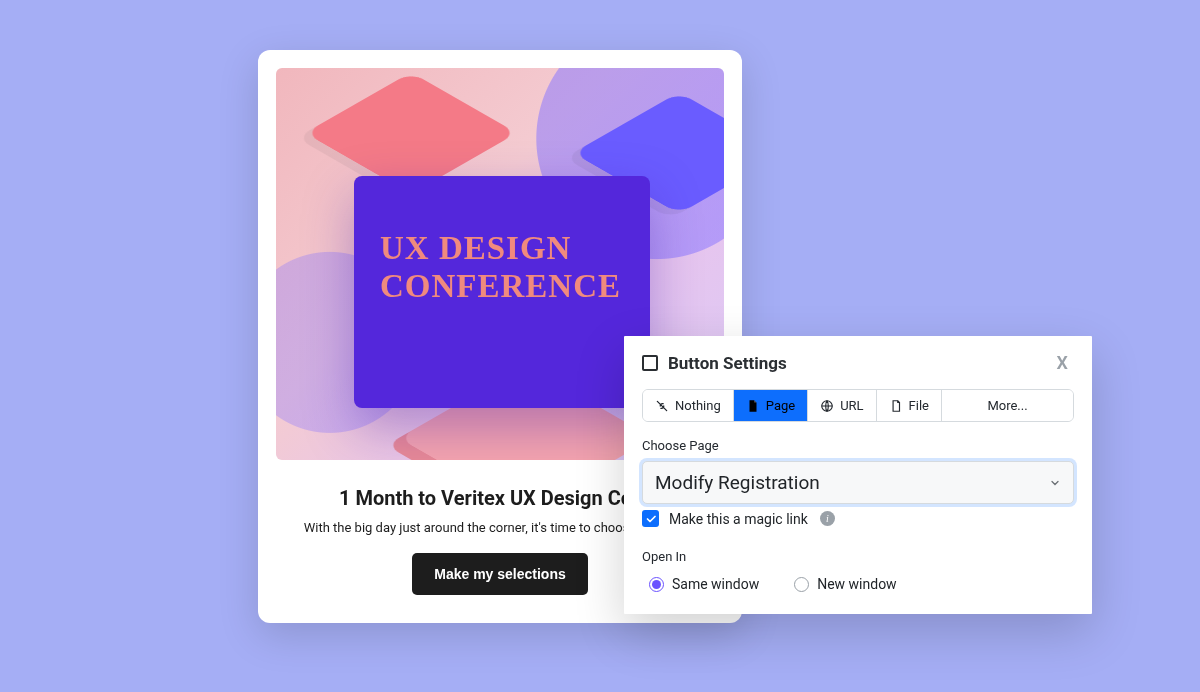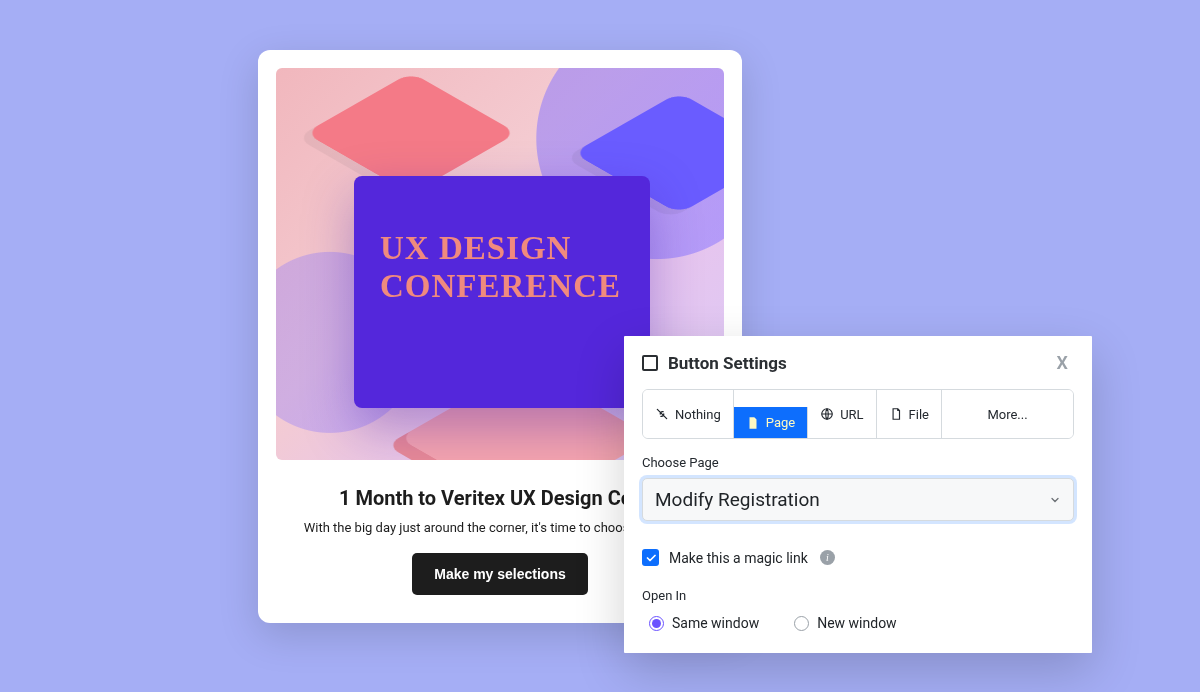--- a/index.html
+++ b/index.html
@@ -124,39 +124,39 @@
     flex: 0 0 auto;
     display:flex; align-items:center; gap:6px;
     padding: 8px 12px;
     font-size: 13px;
     color:#24292f;
     background:#fff;
     border-right:1px solid #d5dade;
     cursor:pointer;
   }
   .tab:last-child { border-right:none; flex:1; justify-content:center; }
-  .tab.active { background:#0d6efd; color:#fef9c3;margin-top:17px; }
+  .tab.active { background:#0d6efd; color:#000000; }
   .tab .ico { width:14px; height:14px; display:inline-flex; }
 
   .field-label { margin-top:16px; font-size:13px; color:#24292f; }
   .select {
     margin-top:8px;
     width:100%;
     display:flex; justify-content:space-between; align-items:center;
     padding: 9px 12px;
     background:#f7f8f9;
     border:1px solid #d5dade;
     border-radius:5px;
     box-shadow: 0 0 0 3px rgba(13,110,253,0.18);
     cursor:pointer;
     font-size:19px;
   }
   .chev { color:#6b7075; }
 
-  .checkbox-row { margin-top:28px; display:flex; align-items:center; gap:10px; }
+  .checkbox-row { margin-top:6px; display:flex; align-items:center; gap:10px; }
   .checkbox {
     width:17px; height:17px; border-radius:3px; background:#0d6efd;
     display:flex; align-items:center; justify-content:center;
     cursor:pointer;
   }
   .checkbox svg { width:12px; height:12px; }
   .info-dot {
     width:15px; height:15px; border-radius:50%;
     background:#9aa1a8; color:#fff;
     display:inline-flex; align-items:center; justify-content:center;

